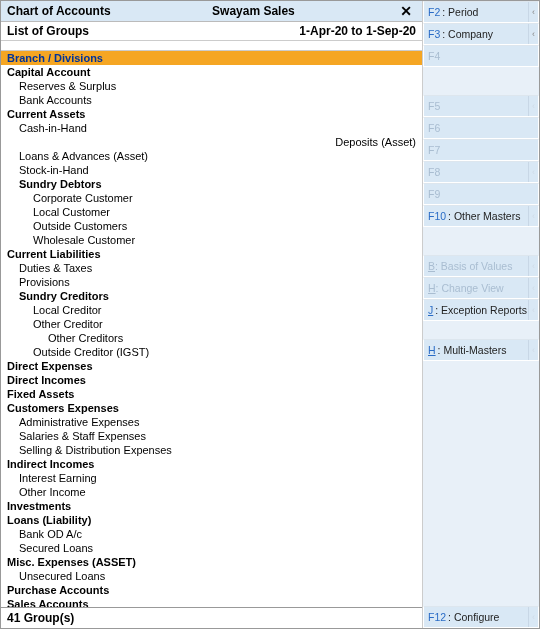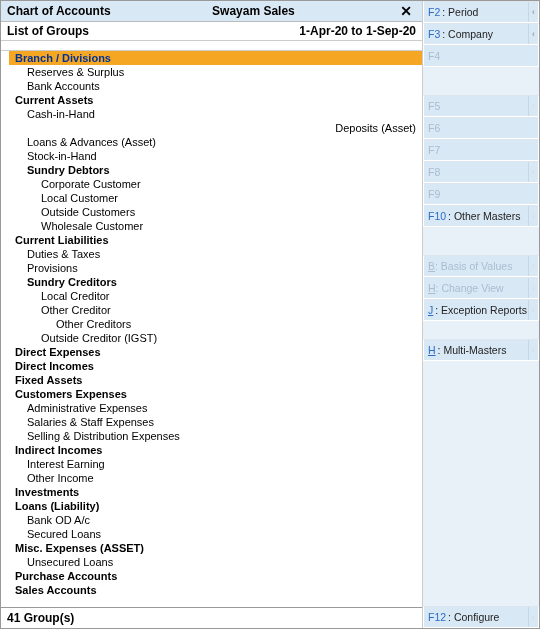--- a/index.html
+++ b/index.html
@@ -54,21 +54,20 @@
     }
     .spacer-bar {
       height: 10px;
       border-bottom: 1px solid #ccc;
     }
     .group-row {
       padding: 0 6px;
       line-height: 14px;
       white-space: nowrap;
       font-size: 11px;
-      margin-left: 8px;
     }
     .level-0 { padding-left: 6px; font-weight: bold; }
     .level-1 { padding-left: 18px; font-weight: bold; }
     .level-2 { padding-left: 32px; font-weight: normal; }
     .highlighted {
       background: #f5a623;
       color: #003399;
     }
     .footer-row {
       border-top: 1px solid #999;
@@ -148,20 +147,21 @@
     <span class="header-close">✕</span>
   </div>
   <div class="subheader-row">
     <span>List of Groups</span>
     <span>1-Apr-20 to 1-Sep-20</span>
   </div>
   <div class="content-area">
     <div class="spacer-bar"></div>
     <div id="group-list" class="content-scroll">
         <div class="group-row level-0 highlighted" style="font-weight: bold;">Branch / Divisions</div>
+        <div class="group-row level-0" style="font-weight: bold;">Capital Account</div>
         <div class="group-row level-1" style="font-weight: normal;">Reserves &amp; Surplus</div>
         <div class="group-row level-1" style="font-weight: normal;">Bank Accounts</div>
         <div class="group-row level-0" style="font-weight: bold;">Current Assets</div>
         <div class="group-row level-1" style="font-weight: normal;">Cash-in-Hand</div>
         <div class="group-row level-1" style="font-weight: normal; text-align: right;">Deposits (Asset)</div>
         <div class="group-row level-1" style="font-weight: normal;">Loans &amp; Advances (Asset)</div>
         <div class="group-row level-1" style="font-weight: normal;">Stock-in-Hand</div>
         <div class="group-row level-1" style="font-weight: bold;">Sundry Debtors</div>
         <div class="group-row level-2" style="font-weight: normal;">Corporate Customer</div>
         <div class="group-row level-2" style="font-weight: normal;">Local Customer</div>

